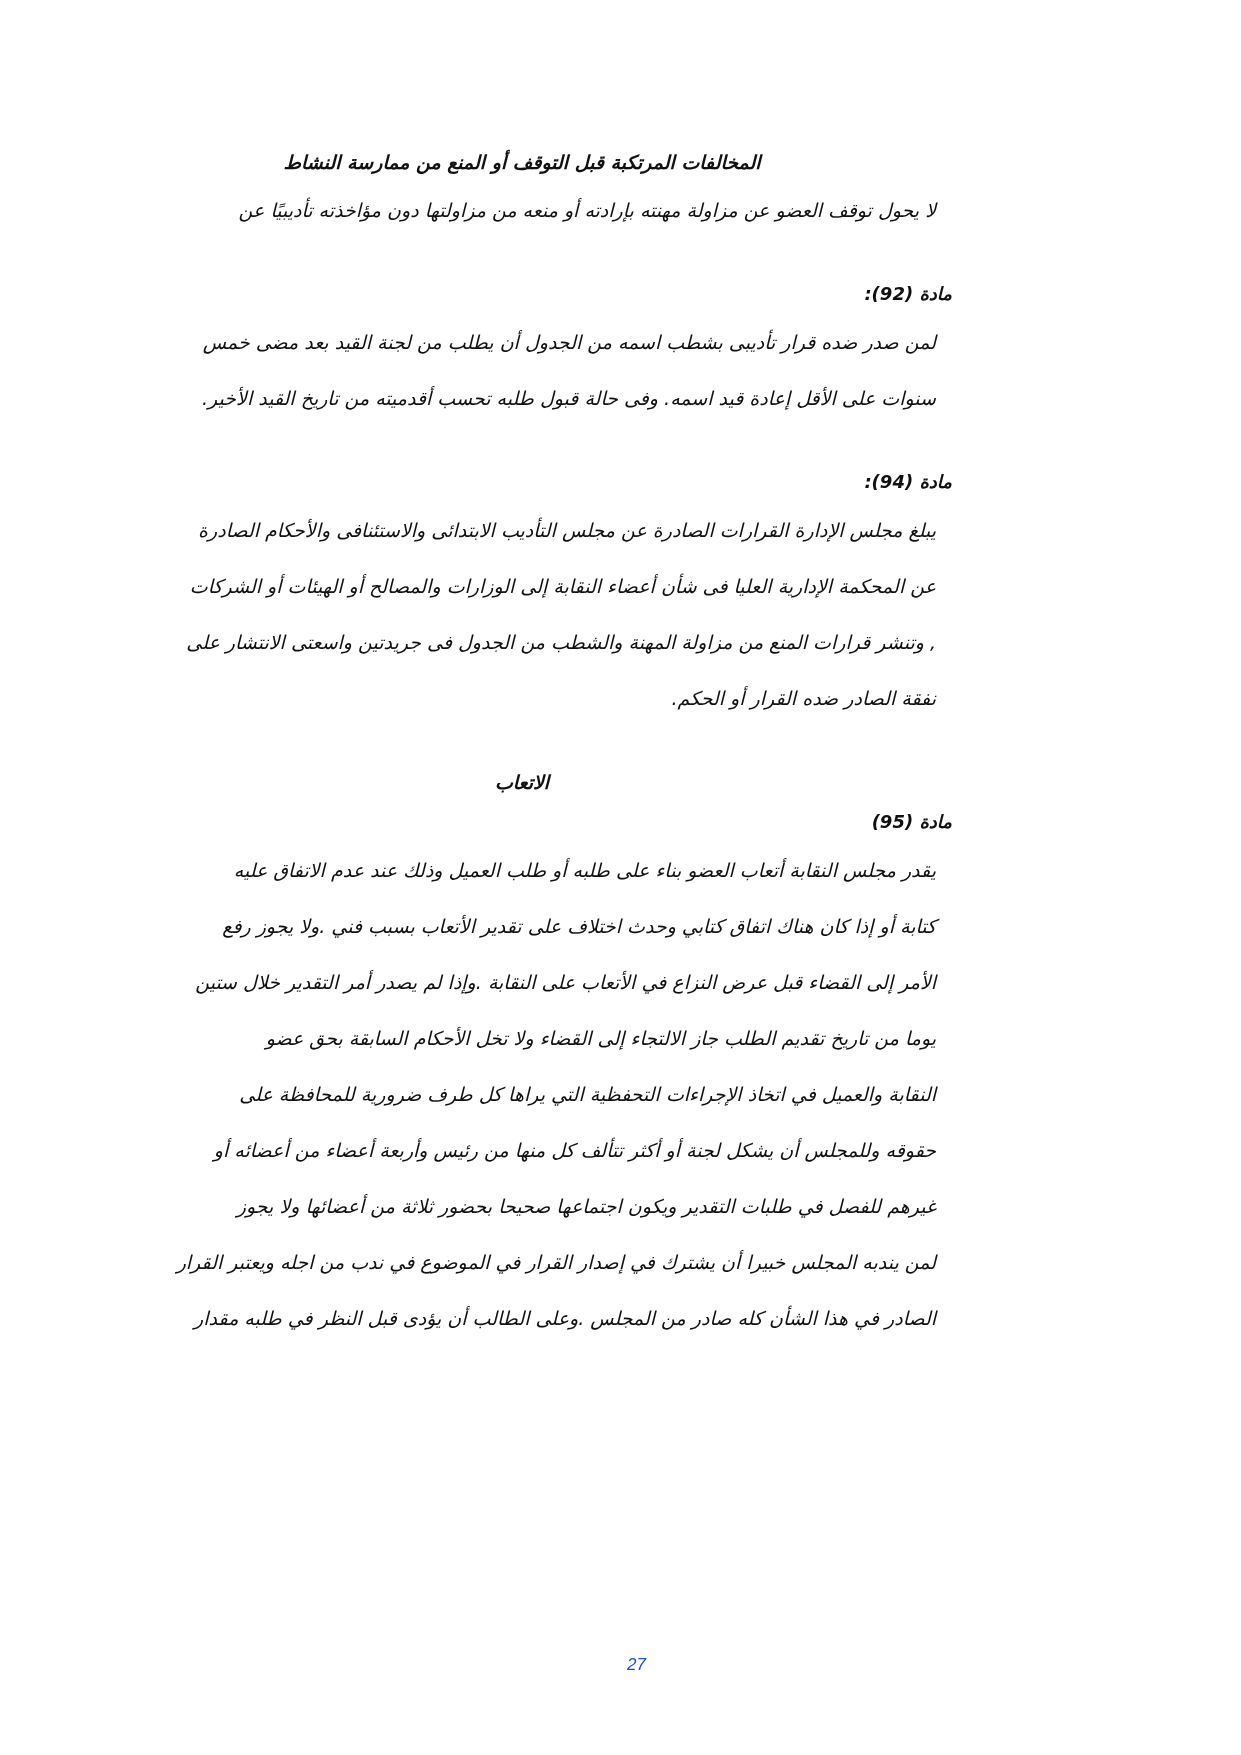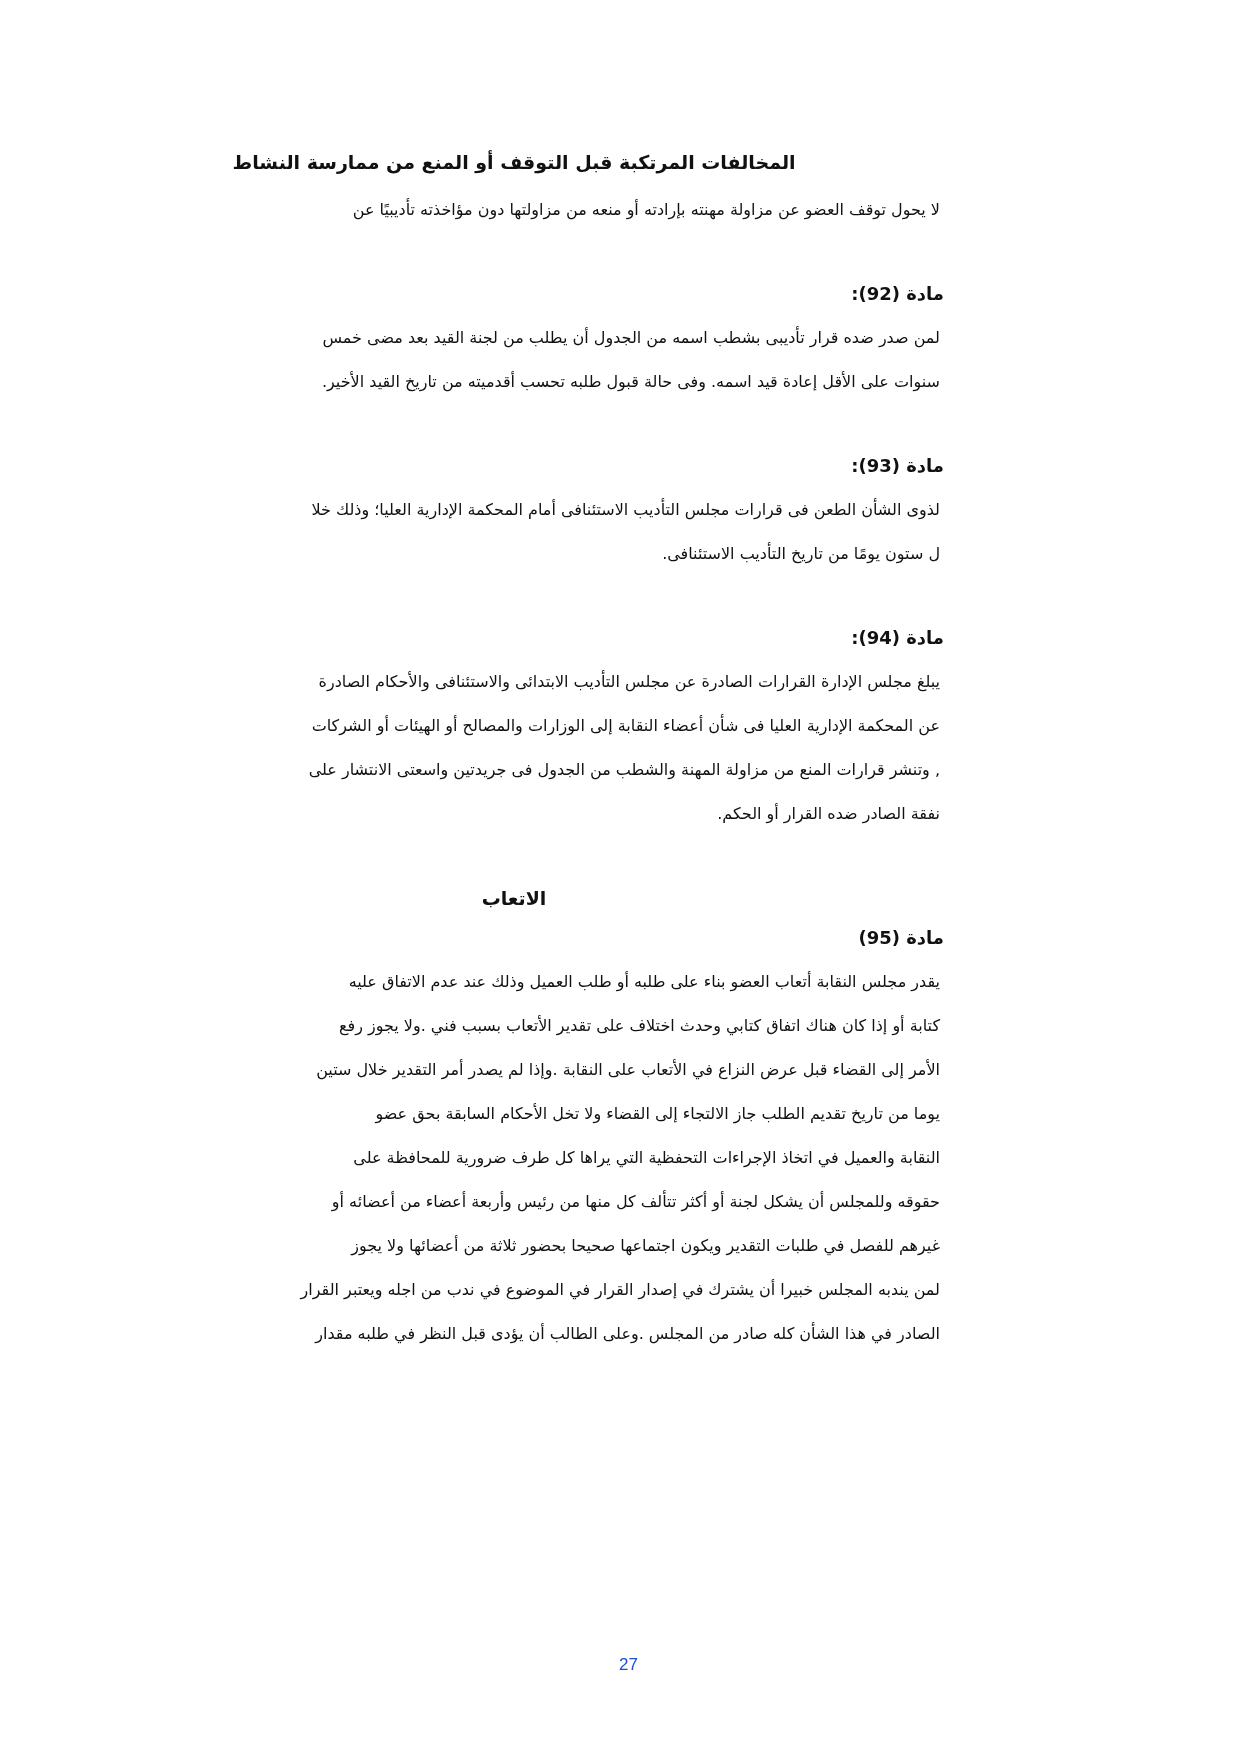--- a/index.html
+++ b/index.html
@@ -10,23 +10,24 @@
     body {
       width: 1241px;
       height: 1755px;
       position: relative;
       overflow: hidden;
       font-family: "DejaVu Sans", sans-serif;
       color: #111111;
     }
     .page {
       position: absolute;
-      left: 8px; top: 0;
+      left: 16px; top: 0;
       width: 1126px;
       height: 1755px;
+      font-style: italic;
     }
     .content {
       position: absolute;
       top: 150px;
       right: 190px;
       width: 880px;
       direction: rtl;
       text-align: right;
     }
     .section-title {
@@ -40,24 +41,24 @@
     .article {
       margin: 0 0 52px 0;
     }
     .article-heading {
       font-weight: bold;
       font-size: 18px;
       line-height: 24px;
       margin: 0 0 12px 0;
     }
     .article-line {
-      font-size: 16px;
+      font-size: 19px;
       line-height: 40px;
       white-space: nowrap;
-      margin: 4px;
+      margin: 16px;
     }
     .spacer-title {
       margin-top: 18px;
     }
     .page-number {
       position: absolute;
       top: 1655px;
       left: 0;
       width: 1241px;
       text-align: center;
@@ -77,25 +78,20 @@
     <div class="article">
       <p class="article-line">لا يحول توقف العضو عن مزاولة مهنته بإرادته أو منعه من مزاولتها دون مؤاخذته تأديبيًا عن</p>
     </div>
 
     <div class="article">
       <div class="article-heading">مادة (92):</div>
       <p class="article-line">لمن صدر ضده قرار تأديبى بشطب اسمه من الجدول أن يطلب من لجنة القيد بعد مضى خمس</p>
       <p class="article-line">سنوات على الأقل إعادة قيد اسمه. وفى حالة قبول طلبه تحسب أقدميته من تاريخ القيد الأخير.</p>
     </div>
 
-    <div class="article">
-      <div class="article-heading">مادة (93):</div>
-      <p class="article-line">لذوى الشأن الطعن فى قرارات مجلس التأديب الاستئنافى أمام المحكمة الإدارية العليا؛ وذلك خلا</p>
-      <p class="article-line">ل ستون  يومًا من تاريخ التأديب الاستئنافى.</p>
-    </div>
 
     <div class="article">
       <div class="article-heading">مادة (94):</div>
       <p class="article-line">يبلغ مجلس الإدارة القرارات الصادرة عن مجلس التأديب الابتدائى والاستئنافى والأحكام الصادرة</p>
       <p class="article-line">عن المحكمة الإدارية العليا فى شأن أعضاء النقابة إلى الوزارات والمصالح أو الهيئات أو الشركات</p>
       <p class="article-line">, وتنشر قرارات المنع من مزاولة المهنة والشطب من الجدول فى جريدتين واسعتى الانتشار على</p>
       <p class="article-line">نفقة الصادر ضده القرار أو الحكم.</p>
     </div>
 
     <div class="section-title spacer-title">الاتعاب</div>

